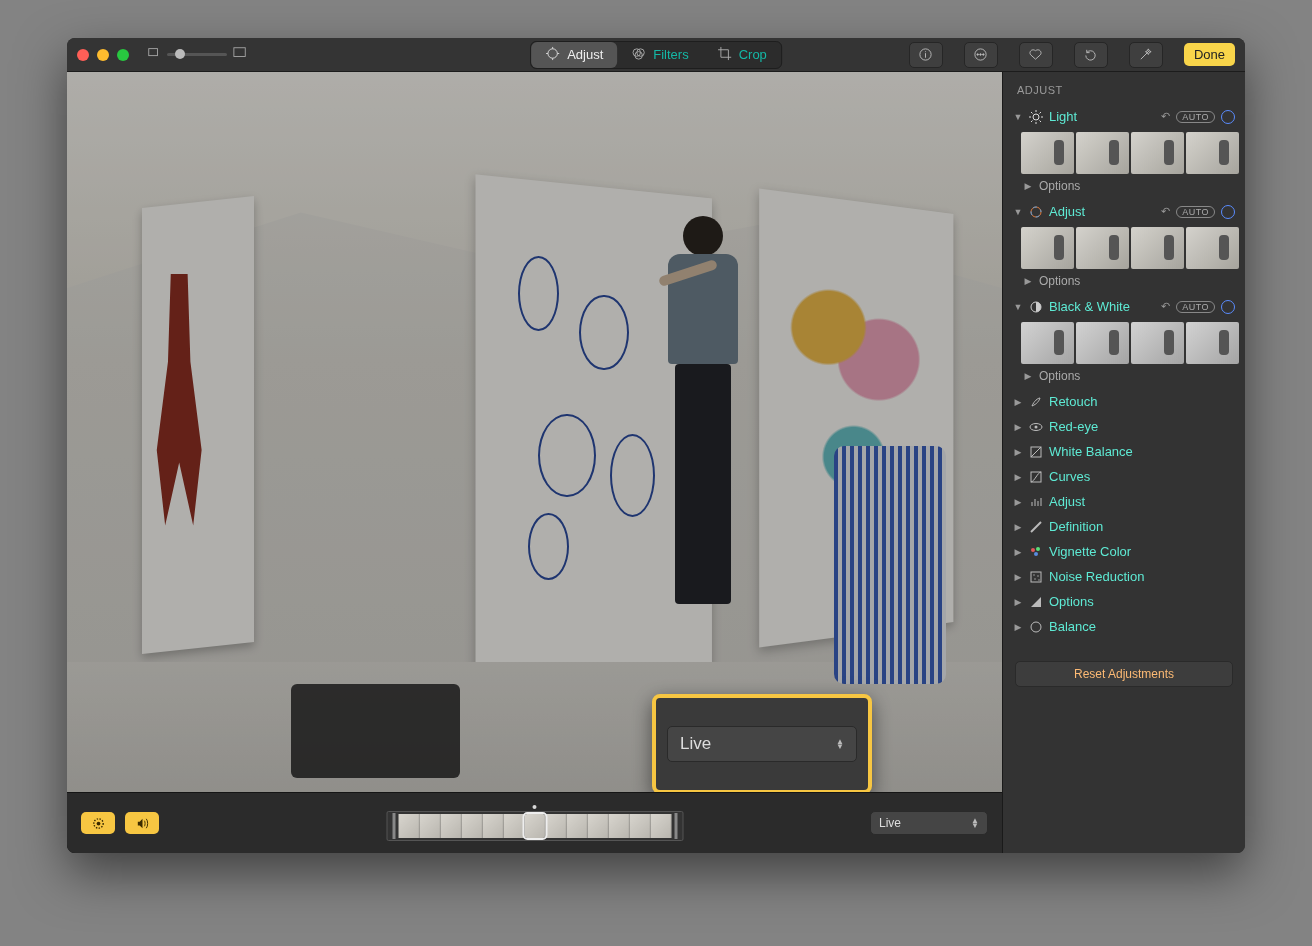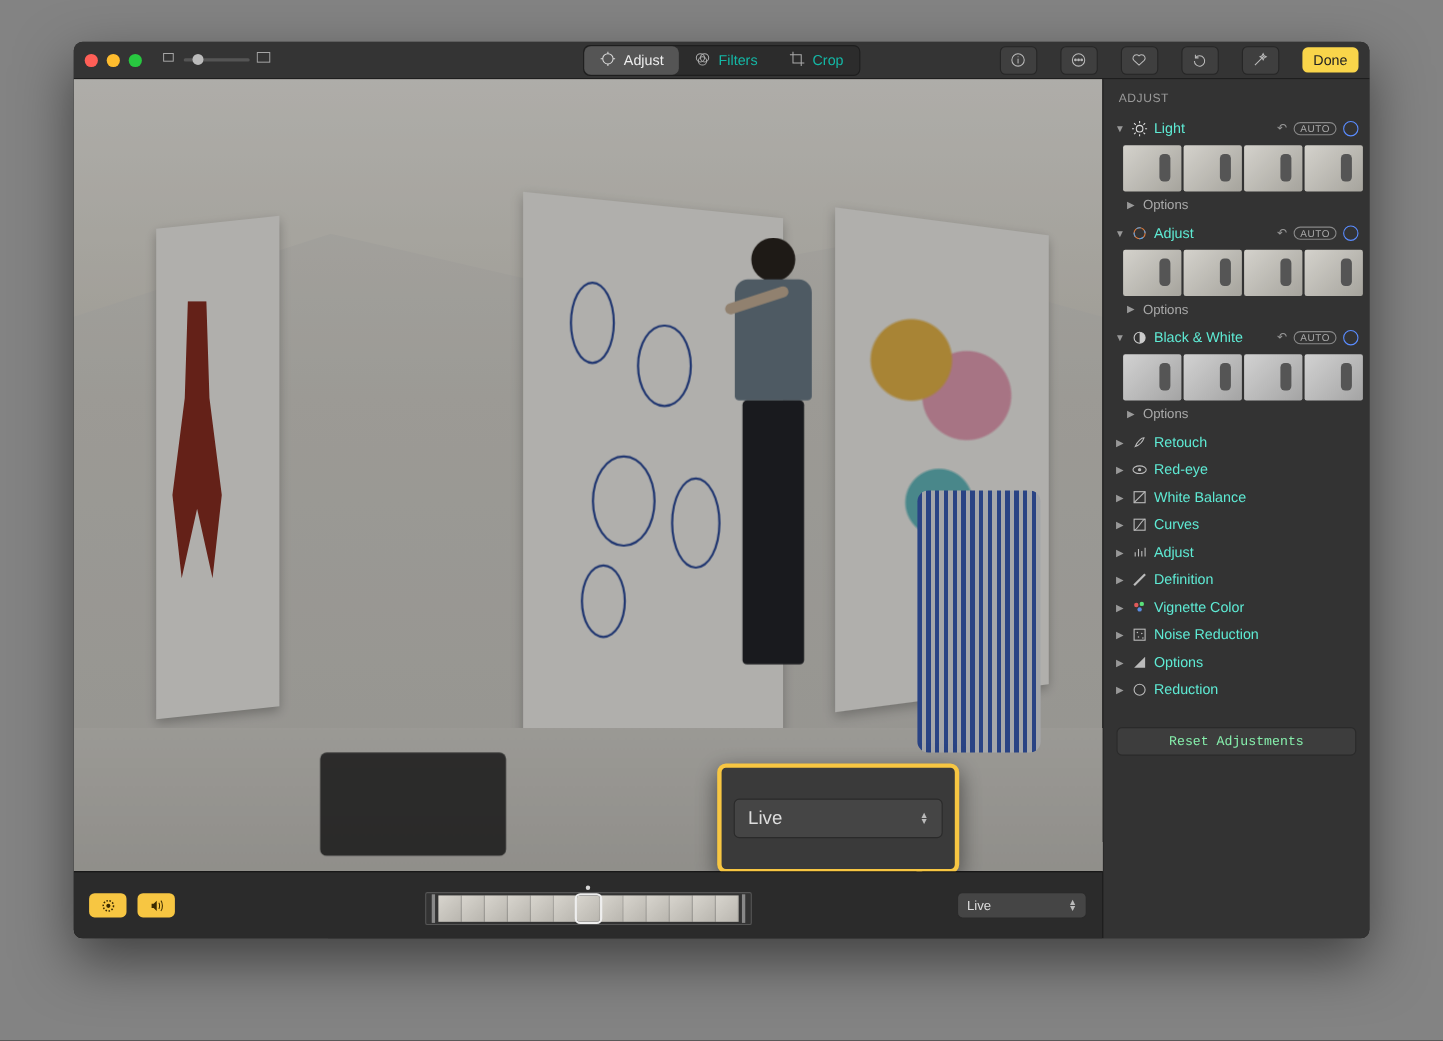--- a/index.html
+++ b/index.html
@@ -192,22 +192,22 @@
   .thumbs{display:flex;gap:2px;padding:5px 0 3px 12px;}
   .thumb{
     flex:1;height:42px;border-radius:2px;
     background:linear-gradient(135deg,#d4d2cc,#a6a49d);
     position:relative;overflow:hidden;
   }
   .thumb::after{content:"";position:absolute;right:18%;top:18%;width:20%;height:60%;background:#555;border-radius:4px;}
   .thumbs.bw .thumb{filter:grayscale(1);}
   .opt-row{display:flex;align-items:center;gap:6px;padding:2px 4px 4px 14px;color:#aaa;font-size:12px;}
   .reset-btn{
-    margin:20px 6px 0;background:#3d3d3d;border:1px solid #2a2a2a;color:#86efac;
-    border-radius:5px;height:26px;font-size:12px;cursor:not-allowed;font-family:Liberation Mono, monospace;
+    margin:20px 6px 0;background:#3d3d3d;border:1px solid #2a2a2a;color:#fdba74;
+    border-radius:5px;height:26px;font-size:12px;cursor:not-allowed;
   }
 
 </style>
 </head>
 <body>
 
 <div class="window">
 
   <div class="titlebar">
     <div class="traffic">
@@ -595,21 +595,21 @@
         </div>
 
       <div class="sec">
           <div class="sec-head">
         <span class="tri">▶</span>
         <span class="sec-icon">
               <svg viewBox="0 0 14 14">
                 <circle cx="7" cy="7" r="5" fill="none" stroke="#bbb"></circle>
               </svg>
             </span>
-        <span class="sec-label">Reduction</span>
+        <span class="sec-label">Balance</span>
       </div>
         </div>
 
       <button class="reset-btn">Reset Adjustments</button>
     </div>
 
   </div>
 </div>
 
 </body></html>

